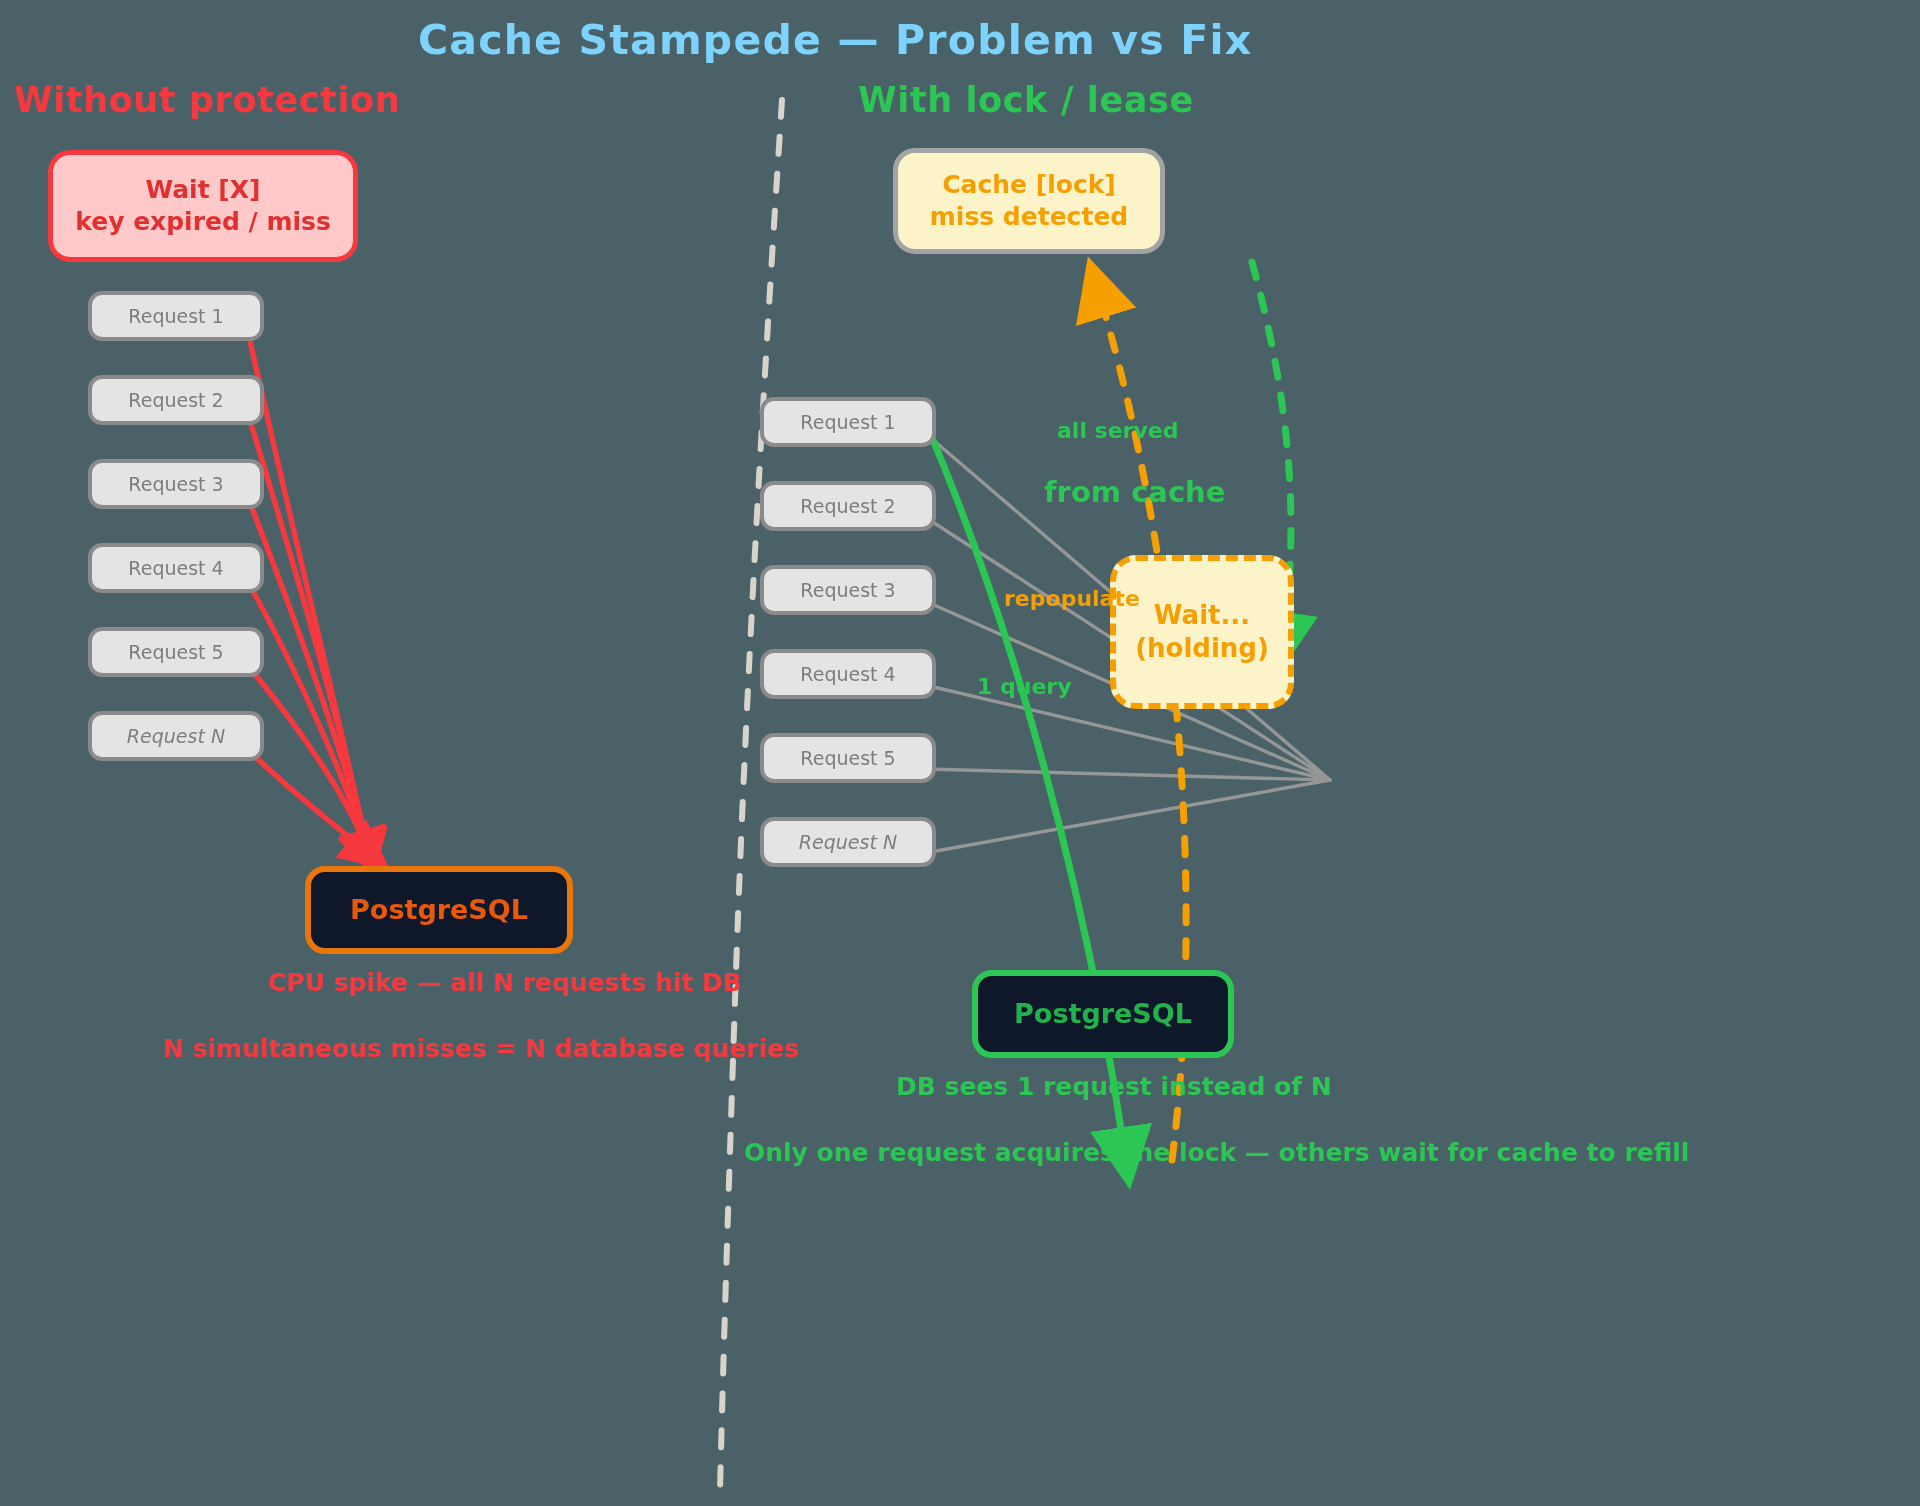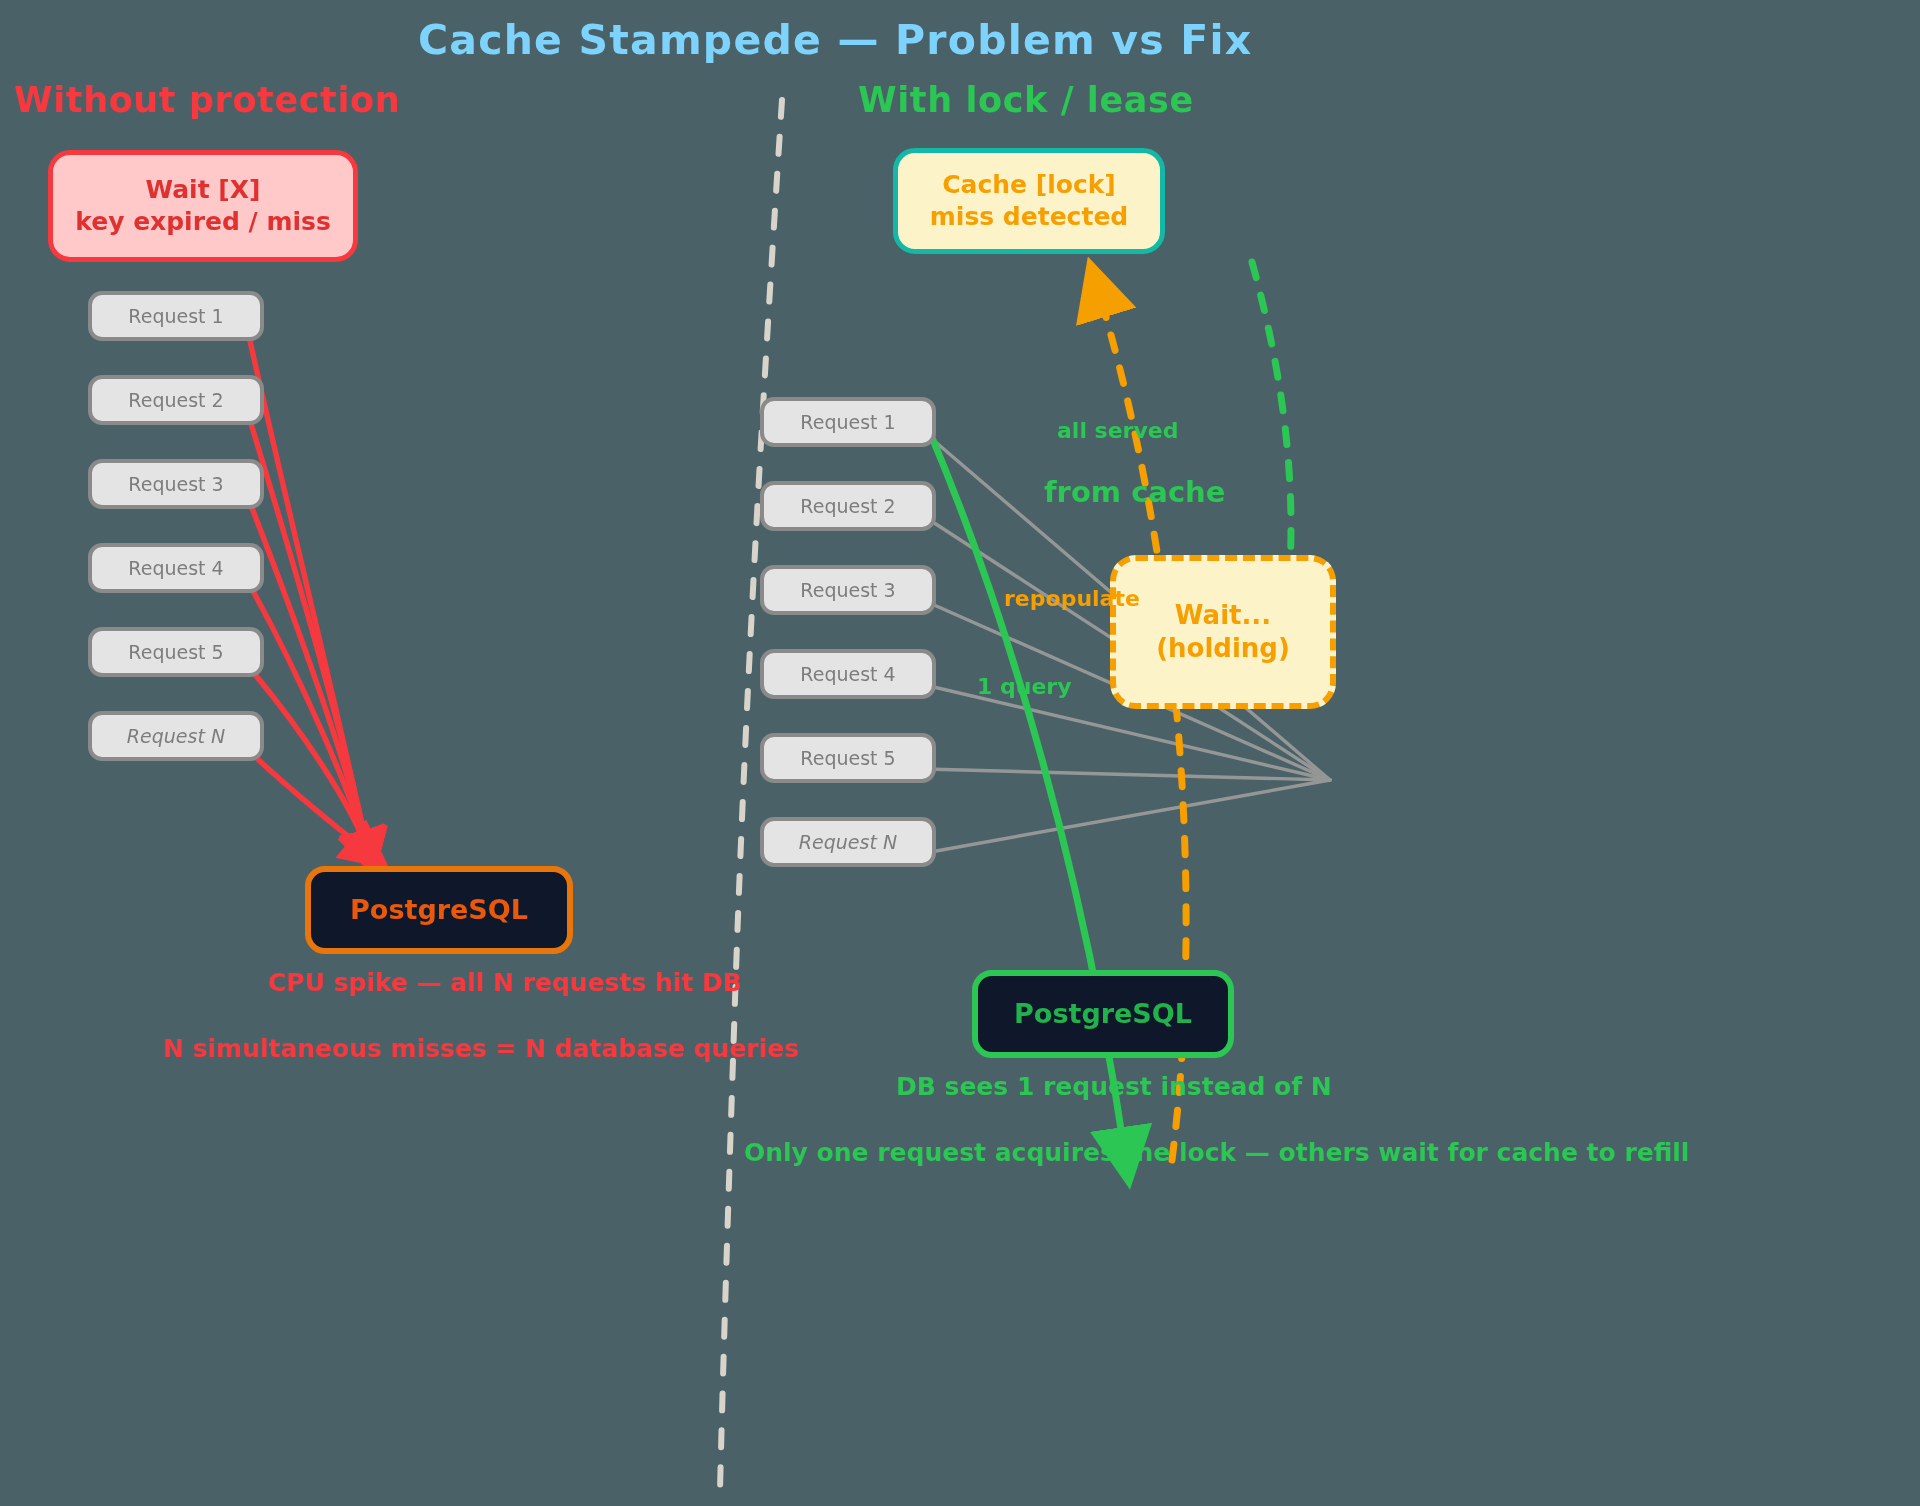--- a/index.html
+++ b/index.html
@@ -22,36 +22,36 @@
   }
   .panel-head{position:absolute;font-size:35px;font-weight:700;white-space:nowrap;letter-spacing:.6px;}
 
   .cache-miss{
     left:48px;top:150px;width:310px;height:112px;
     background:#ffc9c9;border:5px solid #f5393e;border-radius:22px;
     color:#e03131;font-size:25px;font-weight:600;
   }
   .cache-lock{
     left:893px;top:148px;width:272px;height:106px;
-    background:#fdf3c8;border:5px solid #14b8a6;border-radius:22px;
+    background:#fdf3c8;border:5px solid #a3a3a3;border-radius:22px;
     color:#f59f00;font-size:25px;font-weight:600;
   }
   .req{
     background:#e4e4e4;border:4px solid #8a8a8a;border-radius:14px;
     color:#7d7d7d;font-size:19px;font-weight:500;
     width:176px;height:50px;
   }
   .pg{
     background:#0f172a;border-radius:20px;font-size:27px;font-weight:600;
   }
   .pg-left{left:305px;top:866px;width:268px;height:88px;border:6px solid #e8760a;color:#e8590c;}
   .pg-right{left:972px;top:970px;width:262px;height:88px;border:6px solid #2bc653;color:#22b24c;}
 
   .wait{
-    left:1110px;top:555px;width:226px;height:154px;
+    left:1110px;top:555px;width:184px;height:154px;
     background:#fdf3c8;border:6px dashed #f59f00;border-radius:26px;
     color:#f59f00;font-size:26px;font-weight:600;
   }
 
   .cap{position:absolute;white-space:nowrap;font-weight:600;}
   .cap-red{color:#f5393e;}
   .cap-green{color:#2bc653;}
   .cap-orange{color:#f59f00;}
   .ital{font-style:italic;}
 </style>

